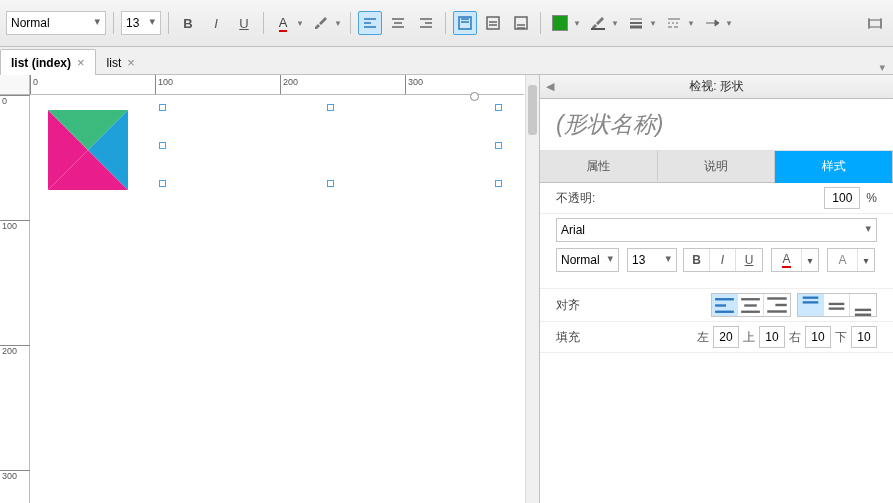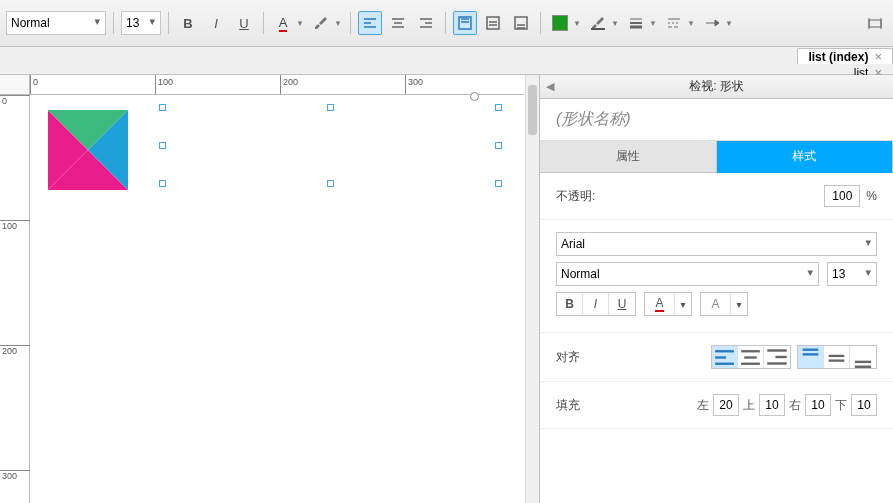--- a/index.html
+++ b/index.html
@@ -11,21 +11,21 @@
 .font-size-sel { width: 40px; text-align: left; padding: 0 4px;}
 .tb-btn { width: 24px; height: 24px; border: 1px solid transparent; background: transparent; cursor: pointer; display: inline-flex; align-items: center; justify-content: center; font-size: 13px; color: #555; border-radius: 2px;}
 .tb-btn.active { background: #cce8ff; border-color: #4aa3e0;}
 .tb-btn svg { width: 16px; height: 16px; }
 .sep { width: 1px; height: 22px; background: #c0c0c0; margin: 0 3px;}
 .dd { display:inline-flex; align-items:center;}
 .dd .caret { width: 10px; height: 24px; display:inline-flex; align-items:center; justify-content:center; font-size:9px; color:#777; border:1px solid transparent; cursor:pointer;}
 .color-swatch { width:16px; height:16px; border:1px solid #888;}
 
 
-.tabbar { height: 28px; background: #f0f0f0; border-bottom: 1px solid #c0c0c0; display:flex; align-items:flex-end;flex-direction:column;}
+.tabbar { height: 28px; background: #f0f0f0; border-bottom: 1px solid #c0c0c0; display:flex; align-items:flex-end;}
 .tab { height: 26px; padding: 0 10px; display:inline-flex; align-items:center; gap:6px; font-size: 12px; border:1px solid transparent; border-bottom:none; position:relative; top:1px;}
 .tab.active { background:#fff; border-color:#c0c0c0; border-top-left-radius:2px; border-top-right-radius:2px;}
 .tab.active span[data-bind="tabs.0.label"]{ font-weight:bold;}
 .tab .close { font-size:13px; color:#888; cursor:pointer;}
 
 
 .main { position:absolute; top:75px; bottom:0; left:0; right:0; display:flex;}
 .canvas-wrap { flex:1; position:relative; overflow:hidden; background:#fff;}
 .inspector { width: 354px; border-left: 1px solid #c0c0c0; background:#fff; display:flex; flex-direction:column; overflow:hidden;}
 
@@ -47,26 +47,26 @@
 .speech .txt { padding: 14px 0 0 16px; font-size: 13px; color:#333;}
 
 .sel-handle { position:absolute; width:7px; height:7px; background:#fff; border:1px solid #4aa3e0;}
 .rot-handle { position:absolute; width:9px; height:9px; border-radius:50%; background:#fff; border:1px solid #888;}
 .sc-v { position:absolute; top:0; right:0; width:14px; bottom:0; background:#f0f0f0; border-left:1px solid #ddd;}
 .sc-thumb { position:absolute; top:10px; left:2px; right:2px; height:50px; background:#c8c8c8; border-radius:3px;}
 
 
 .insp-head { height:24px; background:linear-gradient(#f5f5f5,#e8e8e8); border-bottom:1px solid #c0c0c0; display:flex; align-items:center; padding:0 8px; font-size:12px; color:#333; justify-content:center; position:relative;}
 .insp-head .back { position:absolute; left:6px; font-size:11px; color:#888;}
-.insp-title { padding:10px 16px; font-size:16px; font-style:italic; color:#888; border-bottom:1px solid #e0e0e0;}
+.insp-title { padding:10px 16px; font-size:23px; font-style:italic; color:#888; border-bottom:1px solid #e0e0e0;}
 .insp-tabs { display:flex;}
 .insp-tab { flex:1; text-align:center; font-size:12px; padding:7px 0; background:#e4e4e4; color:#555; border-bottom:1px solid #c0c0c0; cursor:pointer; border-right:1px solid #ccc;}
 .insp-tab.active { background:#00a8ff; color:#fff; border-bottom-color:#00a8ff;}
 .insp-body { flex:1; overflow-y:auto; padding: 0;}
-.prop-row { display:flex; align-items:center; padding: 12px 16px; border-bottom:1px solid #eee; font-size:12px; color:#444;}
+.prop-row { display:flex; align-items:center; padding: 4px 16px; border-bottom:1px solid #eee; font-size:12px; color:#444;}
 .prop-label { flex:0 0 90px;}
 .prop-ctrl { flex:1; display:flex; align-items:center; gap:6px; flex-wrap:wrap; justify-content:flex-start;}
 .prop-ctrl.right { justify-content:flex-end;}
 .inp { border:1px solid #c5c5c5; height:22px; font-size:12px; padding:0 4px; background:#fff;}
 .inp-num { width:36px; text-align:center;}
 .sel { border:1px solid #c5c5c5; height:24px; font-size:12px; background:#fff; padding: 0 4px;}
 .mini-btn { width:24px; height:22px; border:1px solid #c5c5c5; background:#fff; display:inline-flex; align-items:center; justify-content:center; font-size:12px; color:#555; cursor:pointer;}
 .mini-btn.active { background:#cce8ff; border-color:#4aa3e0;}
 .btn-group { display:inline-flex; border:1px solid #c5c5c5; background:#fff;}
 .btn-group .mini-btn{ border:none; border-right:1px solid #e0e0e0; width:26px;}
@@ -278,34 +278,35 @@
   </div>
 
   <div class="inspector">
     <div class="insp-head">
       <span class="back">◀</span>
       <span data-bind="inspector.header">检视: 形状</span>
     </div>
     <div class="insp-title" data-bind="inspector.title_placeholder">(形状名称)</div>
     <div class="insp-tabs">
       <div class="insp-tab" data-bind="inspector.tabs.prop">属性</div>
+      <div class="insp-tab" data-bind="inspector.tabs.desc">说明</div>
       <div class="insp-tab active" data-bind="inspector.tabs.style">样式</div>
     </div>
     <div class="insp-body">
 
       <div class="prop-row">
         <div class="prop-label" data-bind="inspector.opacity.label">不透明:</div>
         <div class="prop-ctrl right">
           <input class="inp inp-num" value="100" style="">
           <span data-bind="inspector.opacity.unit">%</span>
         </div>
       </div>
 
       <div class="prop-row" style="align-items:flex-start; padding-bottom:16px;">
-        <div class="prop-ctrl" style="flex-direction:column; align-items:stretch; ">
+        <div class="prop-ctrl" style="flex-direction:row; align-items:stretch; ">
           <div class="sel-wrap" style="width:100%"><select class="sel faux" style="width:100%"><option data-bind="inspector.font.family">Arial</option></select></div>
           <div style="display:flex; gap:8px;">
             <div class="sel-wrap" style="flex:1"><select class="sel faux" style="width:100%"><option data-bind="inspector.font.style">Normal</option></select></div>
             <div class="sel-wrap"><select class="sel faux" style="width:50px"><option data-bind="inspector.font.size">13</option></select></div>
           </div>
           <div style="display:flex; gap:8px;">
             <div class="btn-group">
               <span class="mini-btn">
                   <b>B</b>
                 </span>

